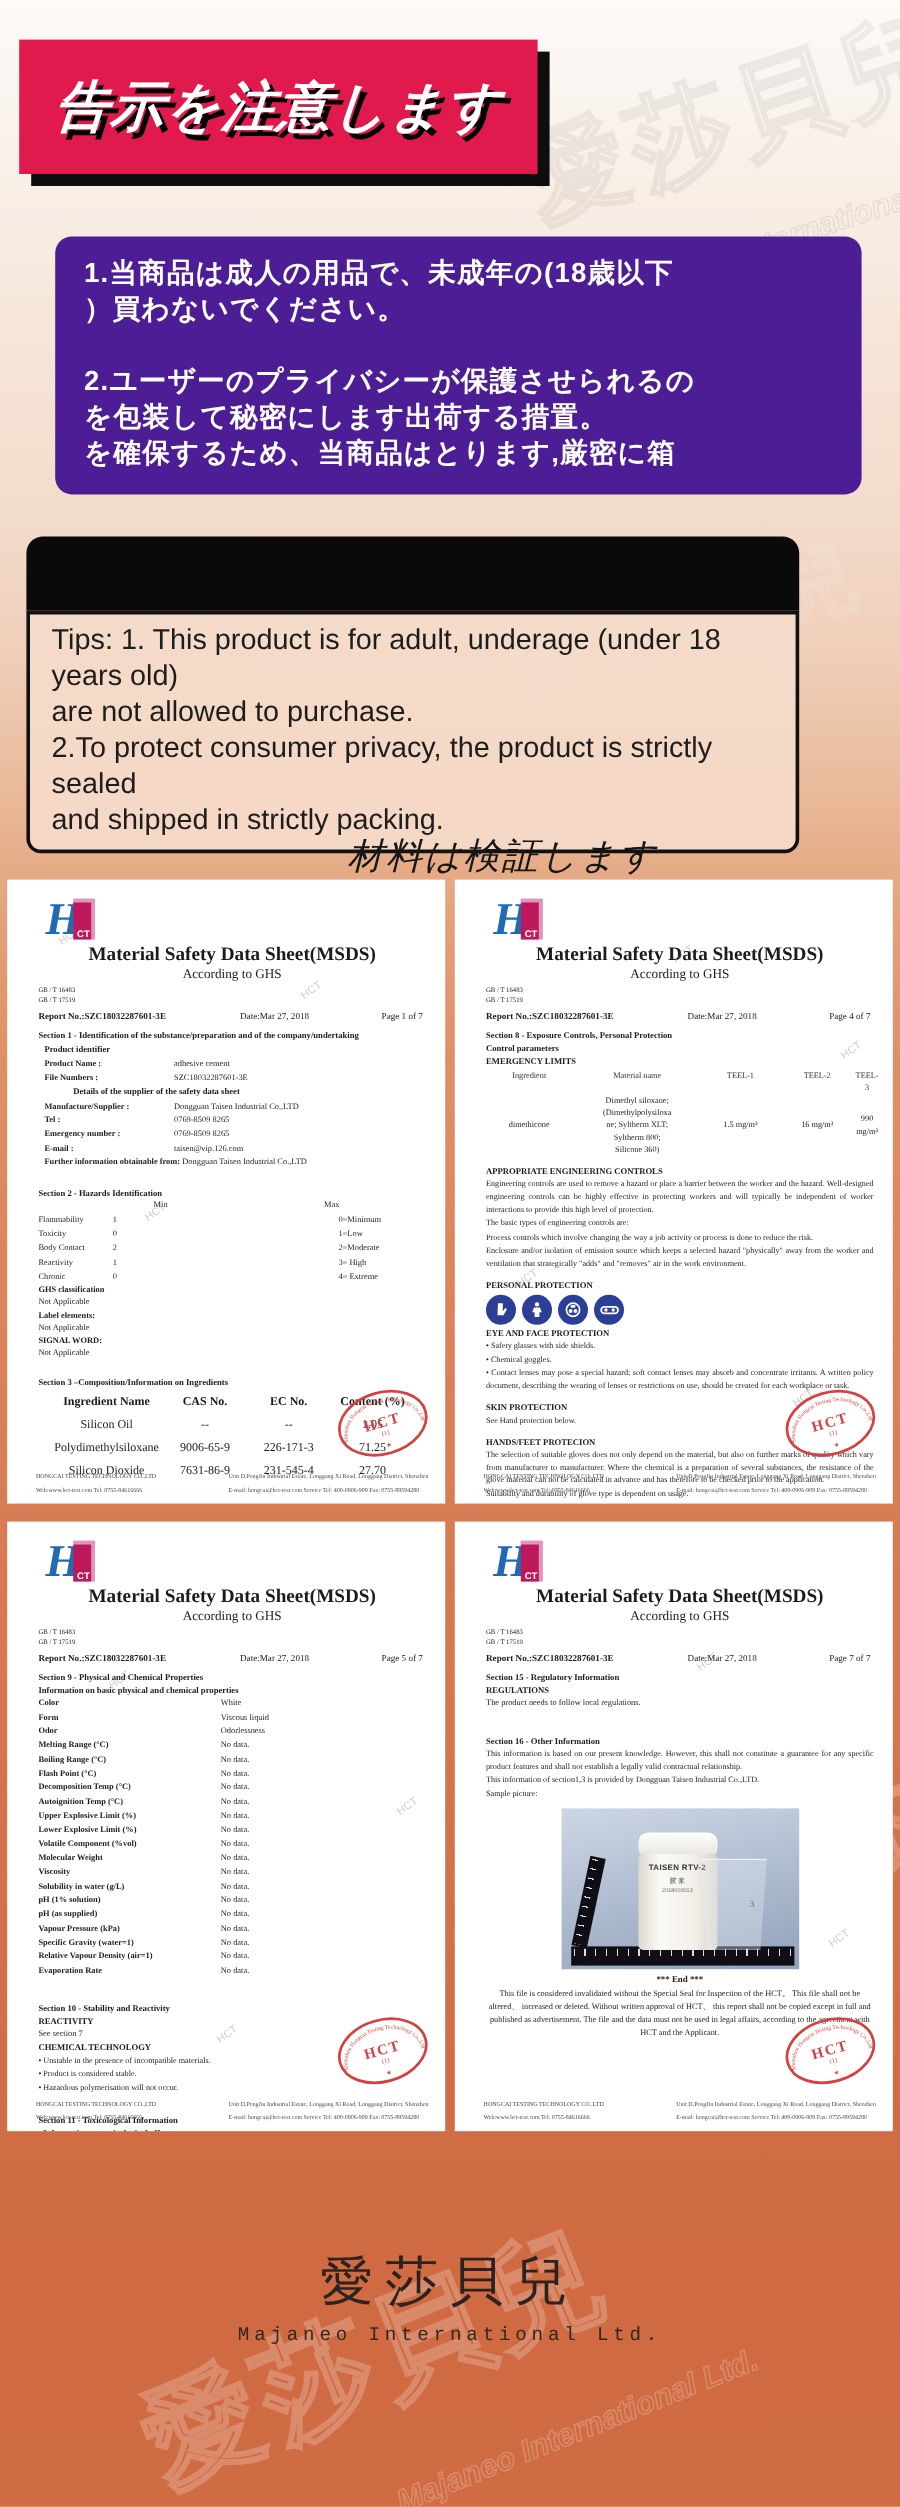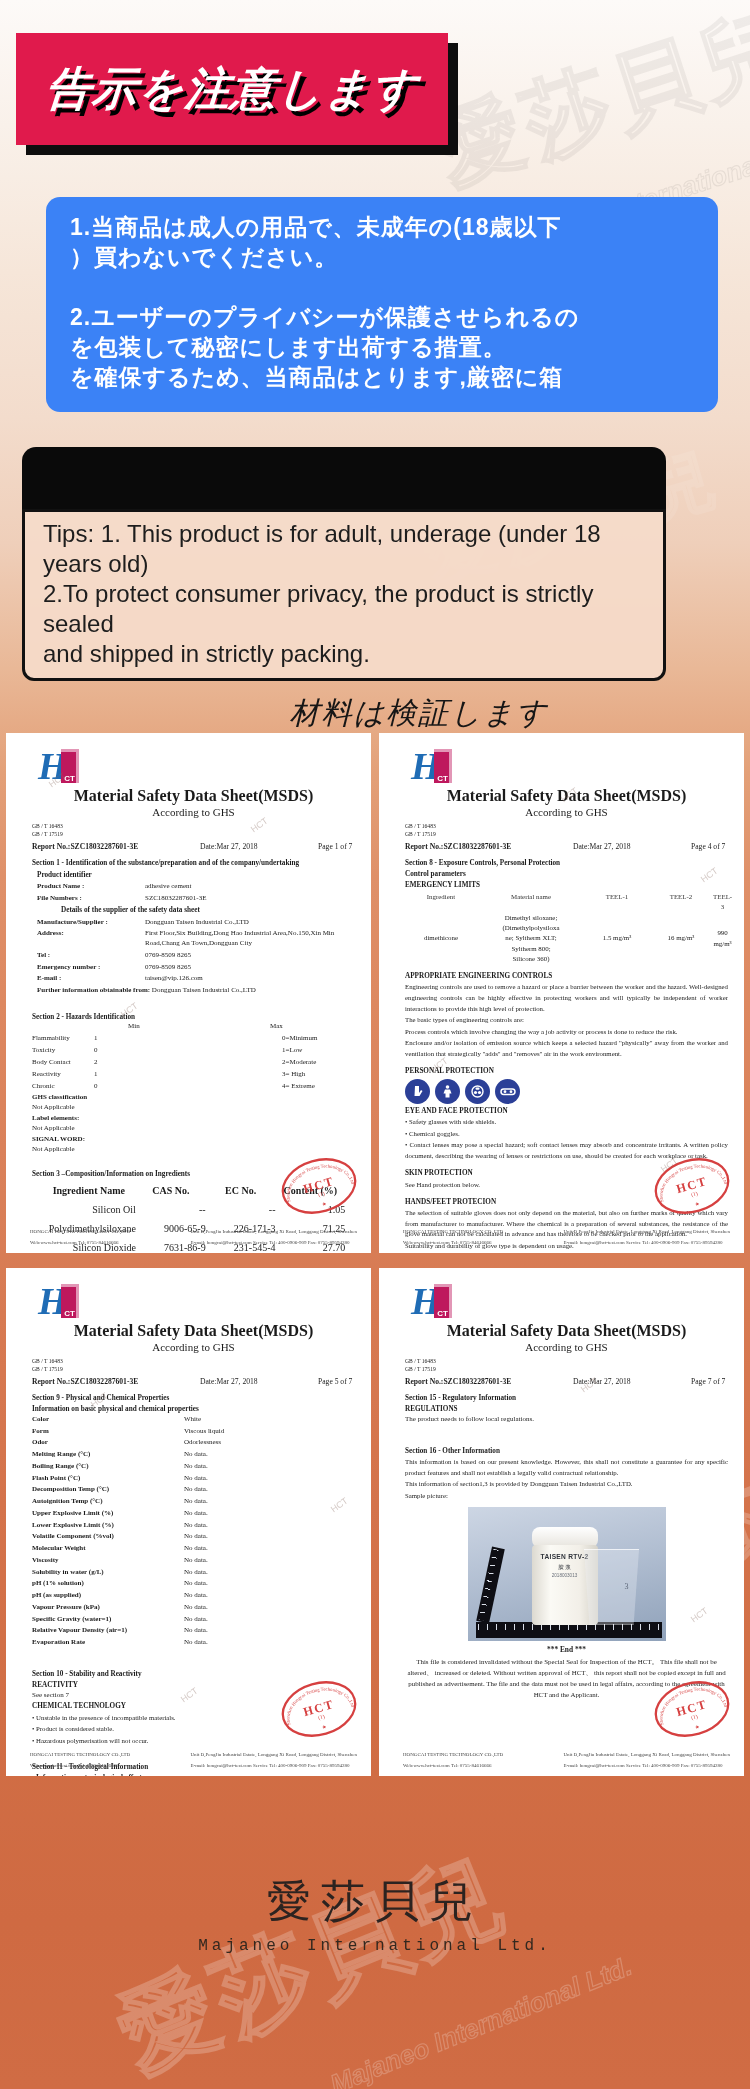--- a/index.html
+++ b/index.html
@@ -26,21 +26,21 @@
     background:#e01a4c;box-shadow:10px 10px 0 0 #0e0e0e;
     display:flex;align-items:center;justify-content:center;
   }
   .banner h1{
     margin:0;color:#fff;font-size:45px;font-style:italic;font-weight:bold;letter-spacing:1px;
     text-shadow:5px 5px 0 #000;transform:skewX(-4deg);
   }
   
   .notice1{
     position:absolute;left:46px;top:197px;width:672px;height:215px;box-sizing:border-box;
-    background:#3b82f6;border-radius:14px;padding:15px 24px;
+    background:#4c1d95;border-radius:14px;padding:15px 24px;
     color:#fff;font-weight:bold;font-size:23px;line-height:30px;letter-spacing:1px;
   }
   .nline{min-height:30px;}
   
   .tips{position:absolute;left:22px;top:447px;width:644px;box-sizing:border-box;}
   .tips-head{height:62px;background:#0a0a0a;border-radius:14px 14px 0 0;}
   .tips-body{
     border:3px solid #111;border-radius:0 0 12px 12px;background:rgba(245,219,202,0.92);
     padding:7px 18px 9px;color:#1d1d1d;font-size:24px;line-height:30px;
   }
@@ -166,20 +166,21 @@
     <div class="nline">2.ユーザーのプライバシーが保護させられるの</div>
     <div class="nline">を包装して秘密にします出荷する措置。</div>
     <div class="nline">を確保するため、当商品はとります,厳密に箱</div>
   </div>
 
 <div class="tips">
   <div class="tips-head"></div>
   <div class="tips-body">
 
   <div>Tips: 1. This product is for adult, underage (under 18 years old)</div>
+      <div>are not allowed to purchase.</div>
       <div>2.To protect consumer privacy, the product is strictly sealed</div>
       <div>and shipped in strictly packing.</div>
     </div>
 </div>
 
 <div class="materials">材料は検証します</div>
 
 <div class="docs">
 
   <div class="doc r1">
@@ -210,24 +211,20 @@
         </div>
       </div>
     <div class="sec" style="margin-top:2px;padding-left:5px;margin-left:24px;">Details of the supplier of the safety data sheet</div>
     <div>
 
     <div class="kv">
           <span class="k">Manufacture/Supplier :</span>
           <span>Dongguan Taisen Industrial Co.,LTD</span>
         </div>
         <div class="kv">
-          <span class="k">Address:</span>
-          <span>First Floor,Six Building,Dong Hao Industrial Area,No.150,Xin Min Road,Chang An Town,Dongguan City</span>
-        </div>
-        <div class="kv">
           <span class="k">Tel :</span>
           <span>0769-8509 8265</span>
         </div>
         <div class="kv">
           <span class="k">Emergency number :</span>
           <span>0769-8509 8265</span>
         </div>
         <div class="kv">
           <span class="k">E-mail :</span>
           <span>taisen@vip.126.com</span>
@@ -293,21 +290,21 @@
         </div>
       </div>
 
     <div class="sec" style="margin-top:14px;">Section 3 –Composition/Information on Ingredients</div>
     <div class="tbl tbl3">
       <span class="hd">Ingredient Name</span>
       <span class="hd">CAS No.</span>
       <span class="hd">EC No.</span>
       <span class="hd">Content (%)</span>
     </div>
-    <div class="tbl tbl3" style="margin-top:0;text-align:right;">
+    <div class="tbl tbl3" style="margin-top:0;">
 
         <div class="trow">
           <span>Silicon Oil</span><span>--</span><span>--</span><span>1.05</span>
         </div>
 
         <div class="trow">
           <span>Polydimethylsiloxane</span><span>9006-65-9</span><span>226-171-3</span><span>71.25</span>
         </div>
 
         <div class="trow">

